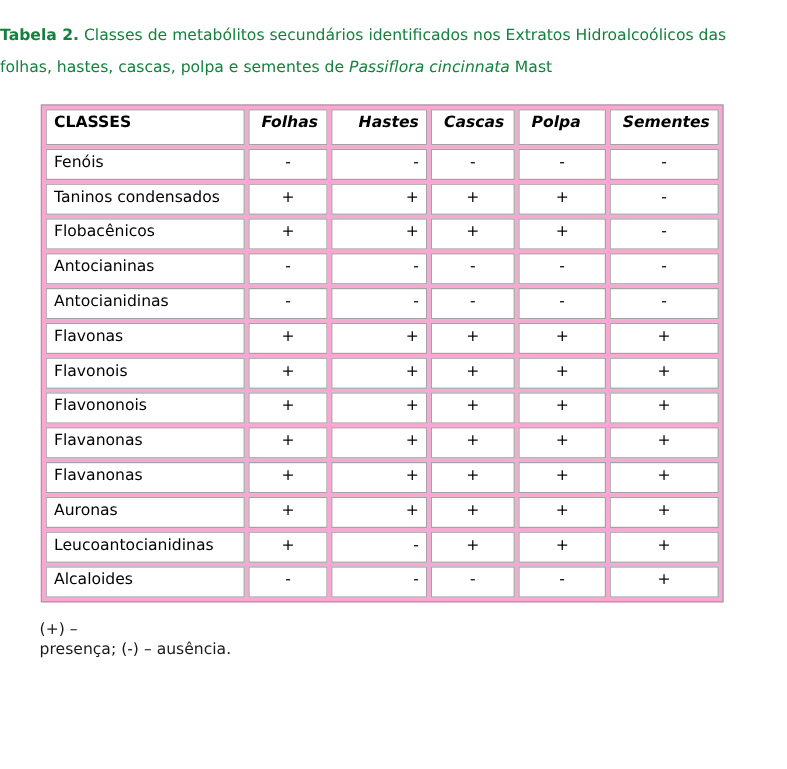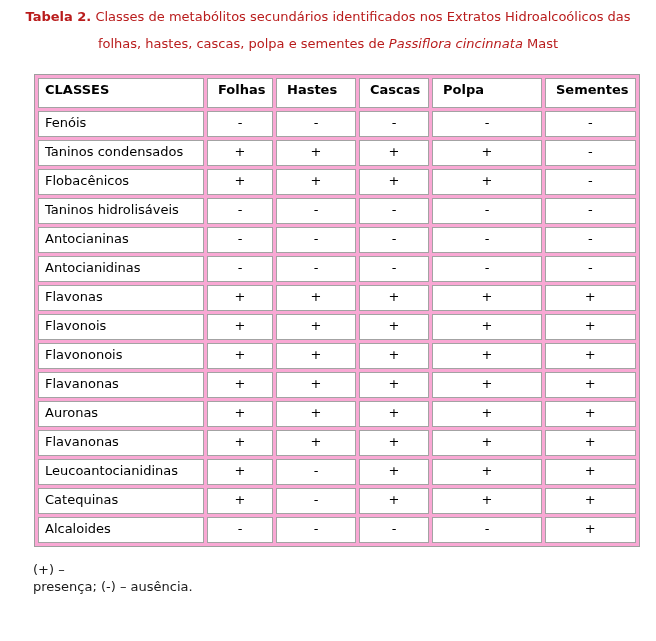--- a/index.html
+++ b/index.html
@@ -12,25 +12,25 @@
     font-size: 13px;
     color: #000000;
     overflow: hidden;
   }
   .page {
     width: 656px;
     height: 641px;
     position: relative;
   }
   .caption {
-    padding-top: 3px;
-    text-align: center;
+    padding-top: 16px;
+    text-align: left;
     line-height: 27px;
     font-size: 13px;
-    color: #b91c1c;
+    color: #15803d;
   }
   .caption .bold { font-weight: bold; }
   .caption .italic { font-style: italic; }
 
   table.tbl {
     margin: 17px 0 0 34px;
     border: 1px solid #9e9e9e;
     border-collapse: separate;
     border-spacing: 3px;
     background: #f9a8d4;
@@ -44,28 +44,28 @@
     font-size: 13px;
     background: #ffffff;
     white-space: nowrap;
   }
   .tbl th {
     font-weight: bold;
     text-align: left;
     height: 30px;
   }
   .tbl td { height: 26px; }
-  .tbl th.value-col { padding-left: 10px; }
+  .tbl th.value-col { padding-left: 10px; font-style: italic; }
   .tbl td.value-cell { text-align: center; }
 
   .tbl th:nth-child(1), .tbl td:nth-child(1) { width: 166px; }
   .tbl th:nth-child(2), .tbl td:nth-child(2) { width: 66px; }
-  .tbl th:nth-child(3), .tbl td:nth-child(3) { width: 80px; }
+  .tbl th:nth-child(3), .tbl td:nth-child(3) { width: 80px; text-align: right; }
   .tbl th:nth-child(4), .tbl td:nth-child(4) { width: 70px; }
-  .tbl th:nth-child(5), .tbl td:nth-child(5) { width: 110px; margin-top: 16px; }
+  .tbl th:nth-child(5), .tbl td:nth-child(5) { width: 73px; margin-top: 16px; }
   .tbl th:nth-child(6), .tbl td:nth-child(6) { width: 82px; }
 
   .legend {
     margin: 14px 0 0 33px;
     line-height: 17px;
     font-size: 13px;
     color: #1a1a1a;
   }
 </style>
 </head>
@@ -108,28 +108,20 @@
         </tr>
         <tr>
           <td class="class-cell">Flobacênicos</td>
           <td class="value-cell">+</td>
           <td class="value-cell">+</td>
           <td class="value-cell">+</td>
           <td class="value-cell">+</td>
           <td class="value-cell">-</td>
         </tr>
         <tr>
-          <td class="class-cell">Taninos hidrolisáveis</td>
-          <td class="value-cell">-</td>
-          <td class="value-cell">-</td>
-          <td class="value-cell">-</td>
-          <td class="value-cell">-</td>
-          <td class="value-cell">-</td>
-        </tr>
-        <tr>
           <td class="class-cell">Antocianinas</td>
           <td class="value-cell">-</td>
           <td class="value-cell">-</td>
           <td class="value-cell">-</td>
           <td class="value-cell">-</td>
           <td class="value-cell">-</td>
         </tr>
         <tr>
           <td class="class-cell">Antocianidinas</td>
           <td class="value-cell">-</td>
@@ -164,45 +156,37 @@
         </tr>
         <tr>
           <td class="class-cell">Flavanonas</td>
           <td class="value-cell">+</td>
           <td class="value-cell">+</td>
           <td class="value-cell">+</td>
           <td class="value-cell">+</td>
           <td class="value-cell">+</td>
         </tr>
         <tr>
+          <td class="class-cell">Flavanonas</td>
+          <td class="value-cell">+</td>
+          <td class="value-cell">+</td>
+          <td class="value-cell">+</td>
+          <td class="value-cell">+</td>
+          <td class="value-cell">+</td>
+        </tr>
+        <tr>
           <td class="class-cell">Auronas</td>
           <td class="value-cell">+</td>
           <td class="value-cell">+</td>
           <td class="value-cell">+</td>
           <td class="value-cell">+</td>
           <td class="value-cell">+</td>
         </tr>
         <tr>
-          <td class="class-cell">Flavanonas</td>
-          <td class="value-cell">+</td>
-          <td class="value-cell">+</td>
-          <td class="value-cell">+</td>
-          <td class="value-cell">+</td>
-          <td class="value-cell">+</td>
-        </tr>
-        <tr>
           <td class="class-cell">Leucoantocianidinas</td>
-          <td class="value-cell">+</td>
-          <td class="value-cell">-</td>
-          <td class="value-cell">+</td>
-          <td class="value-cell">+</td>
-          <td class="value-cell">+</td>
-        </tr>
-        <tr>
-          <td class="class-cell">Catequinas</td>
           <td class="value-cell">+</td>
           <td class="value-cell">-</td>
           <td class="value-cell">+</td>
           <td class="value-cell">+</td>
           <td class="value-cell">+</td>
         </tr>
         <tr>
           <td class="class-cell">Alcaloides</td>
           <td class="value-cell">-</td>
           <td class="value-cell">-</td>

